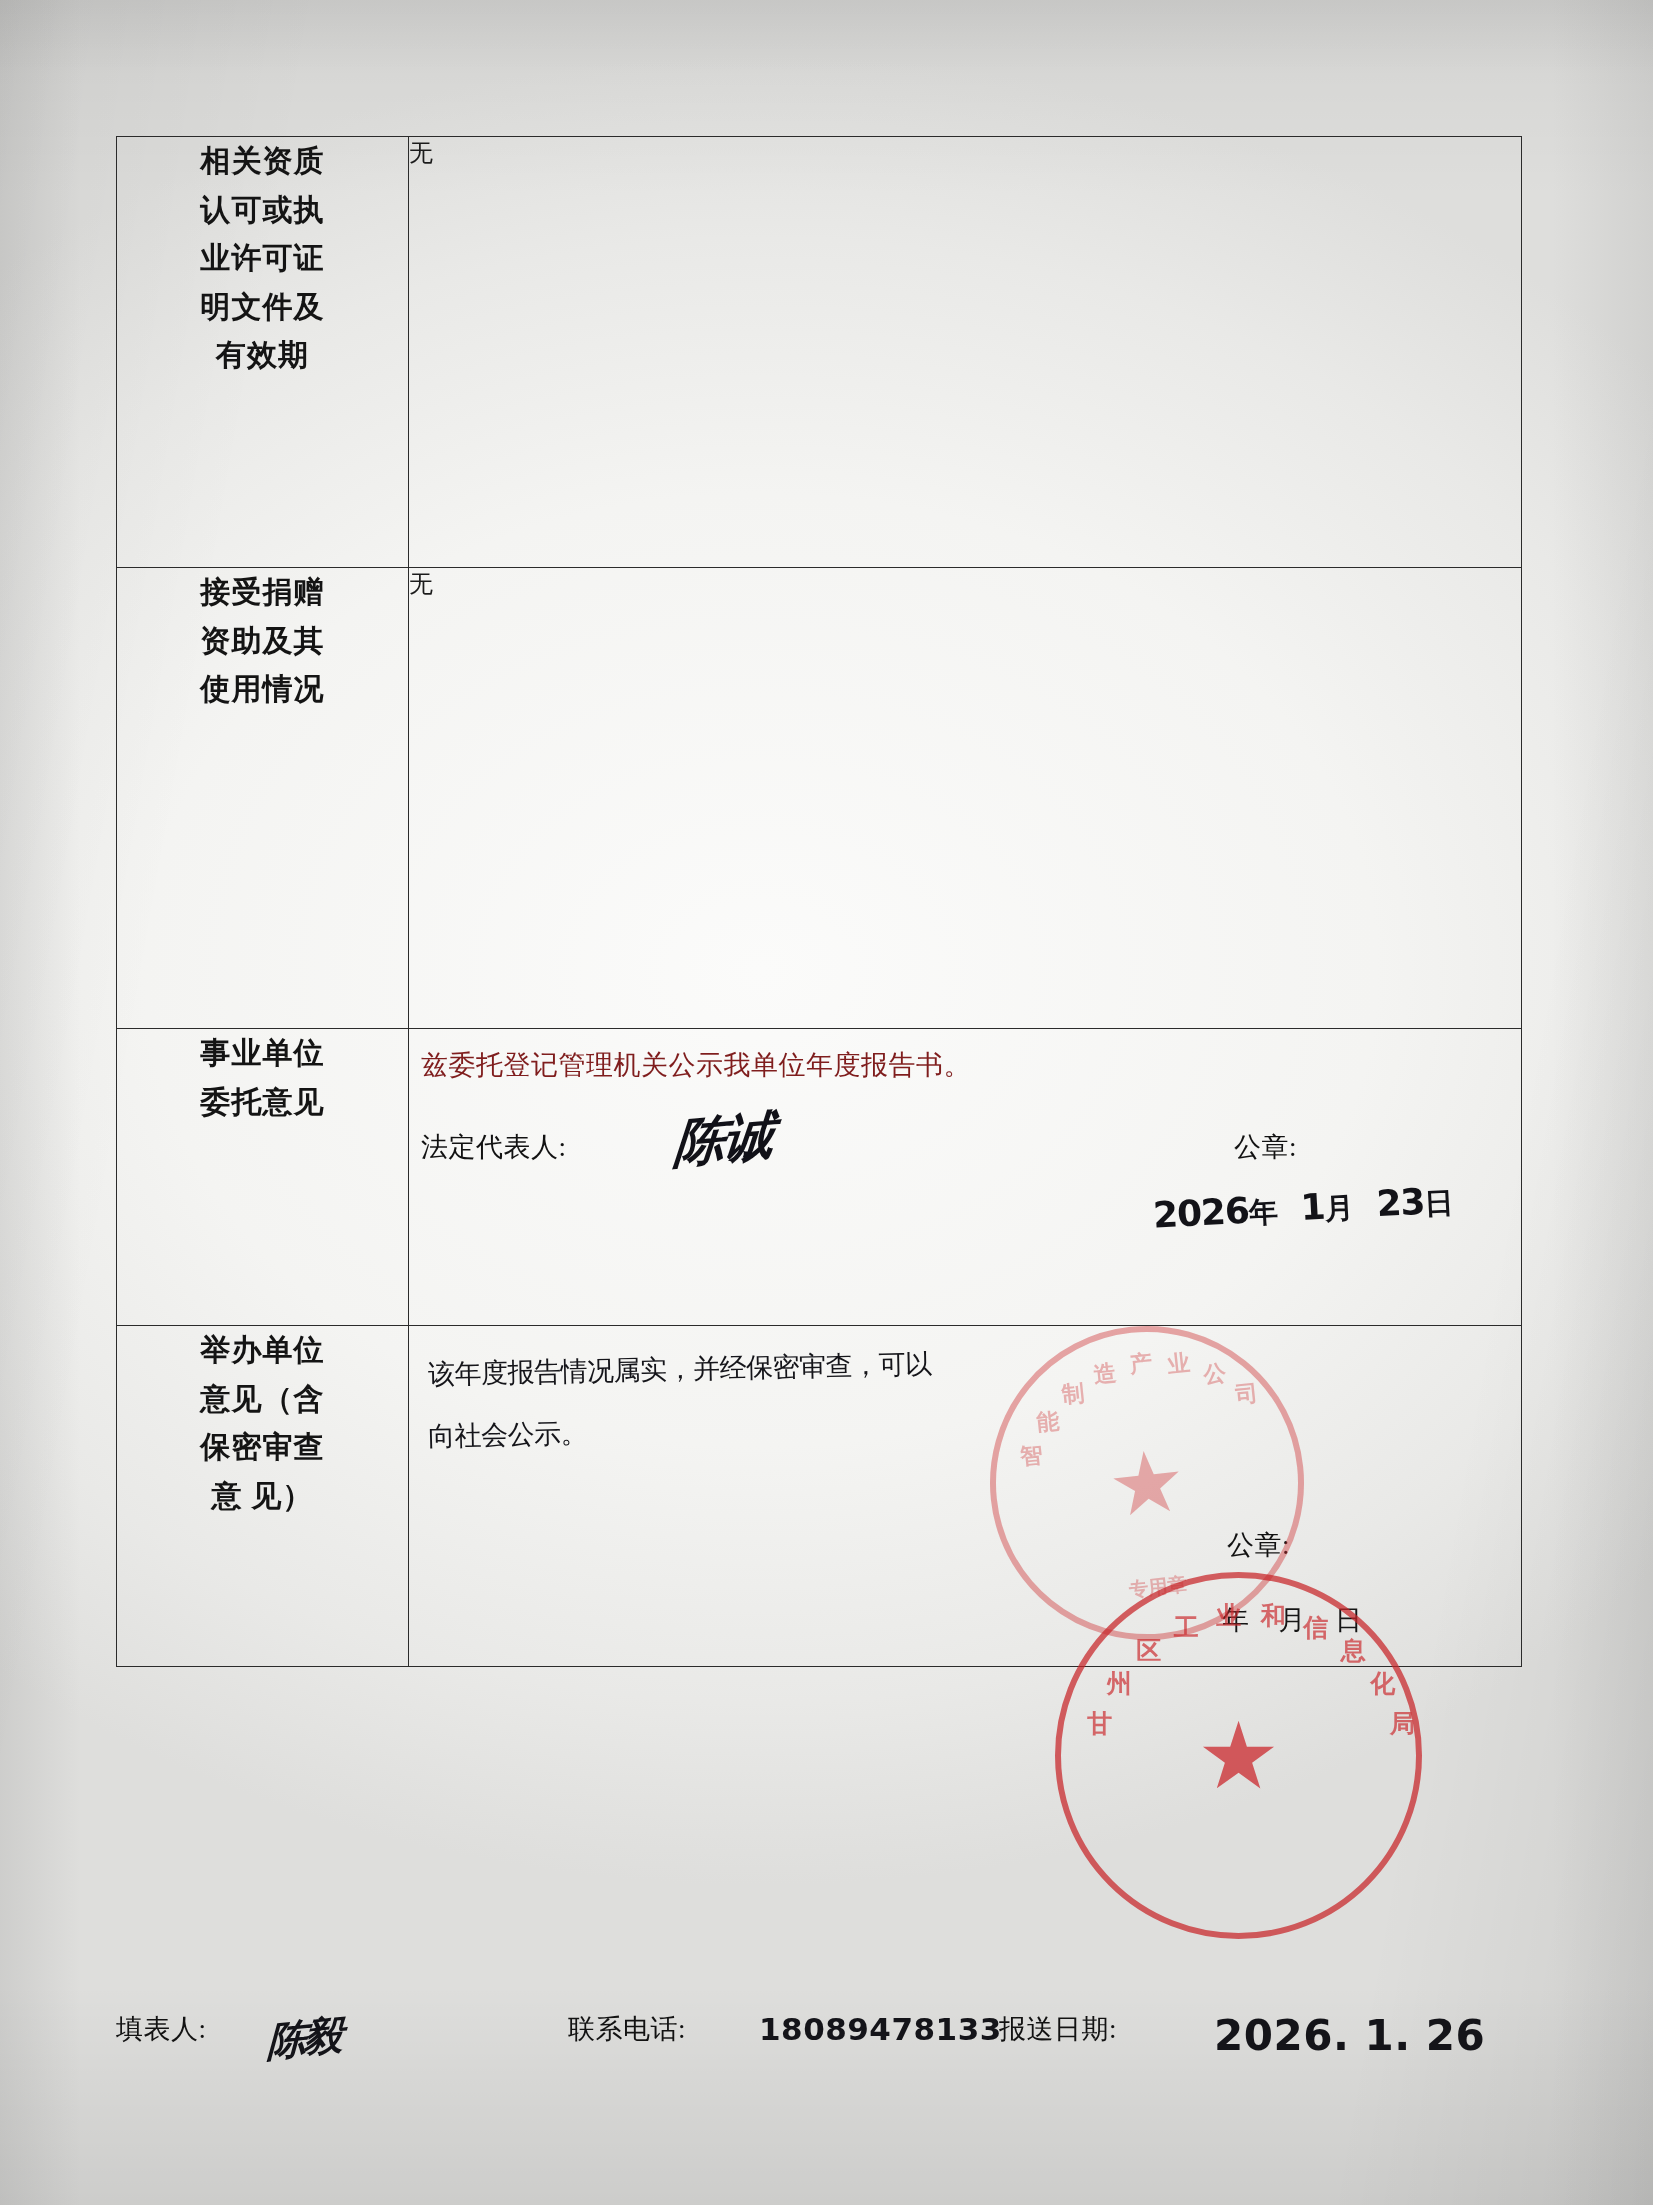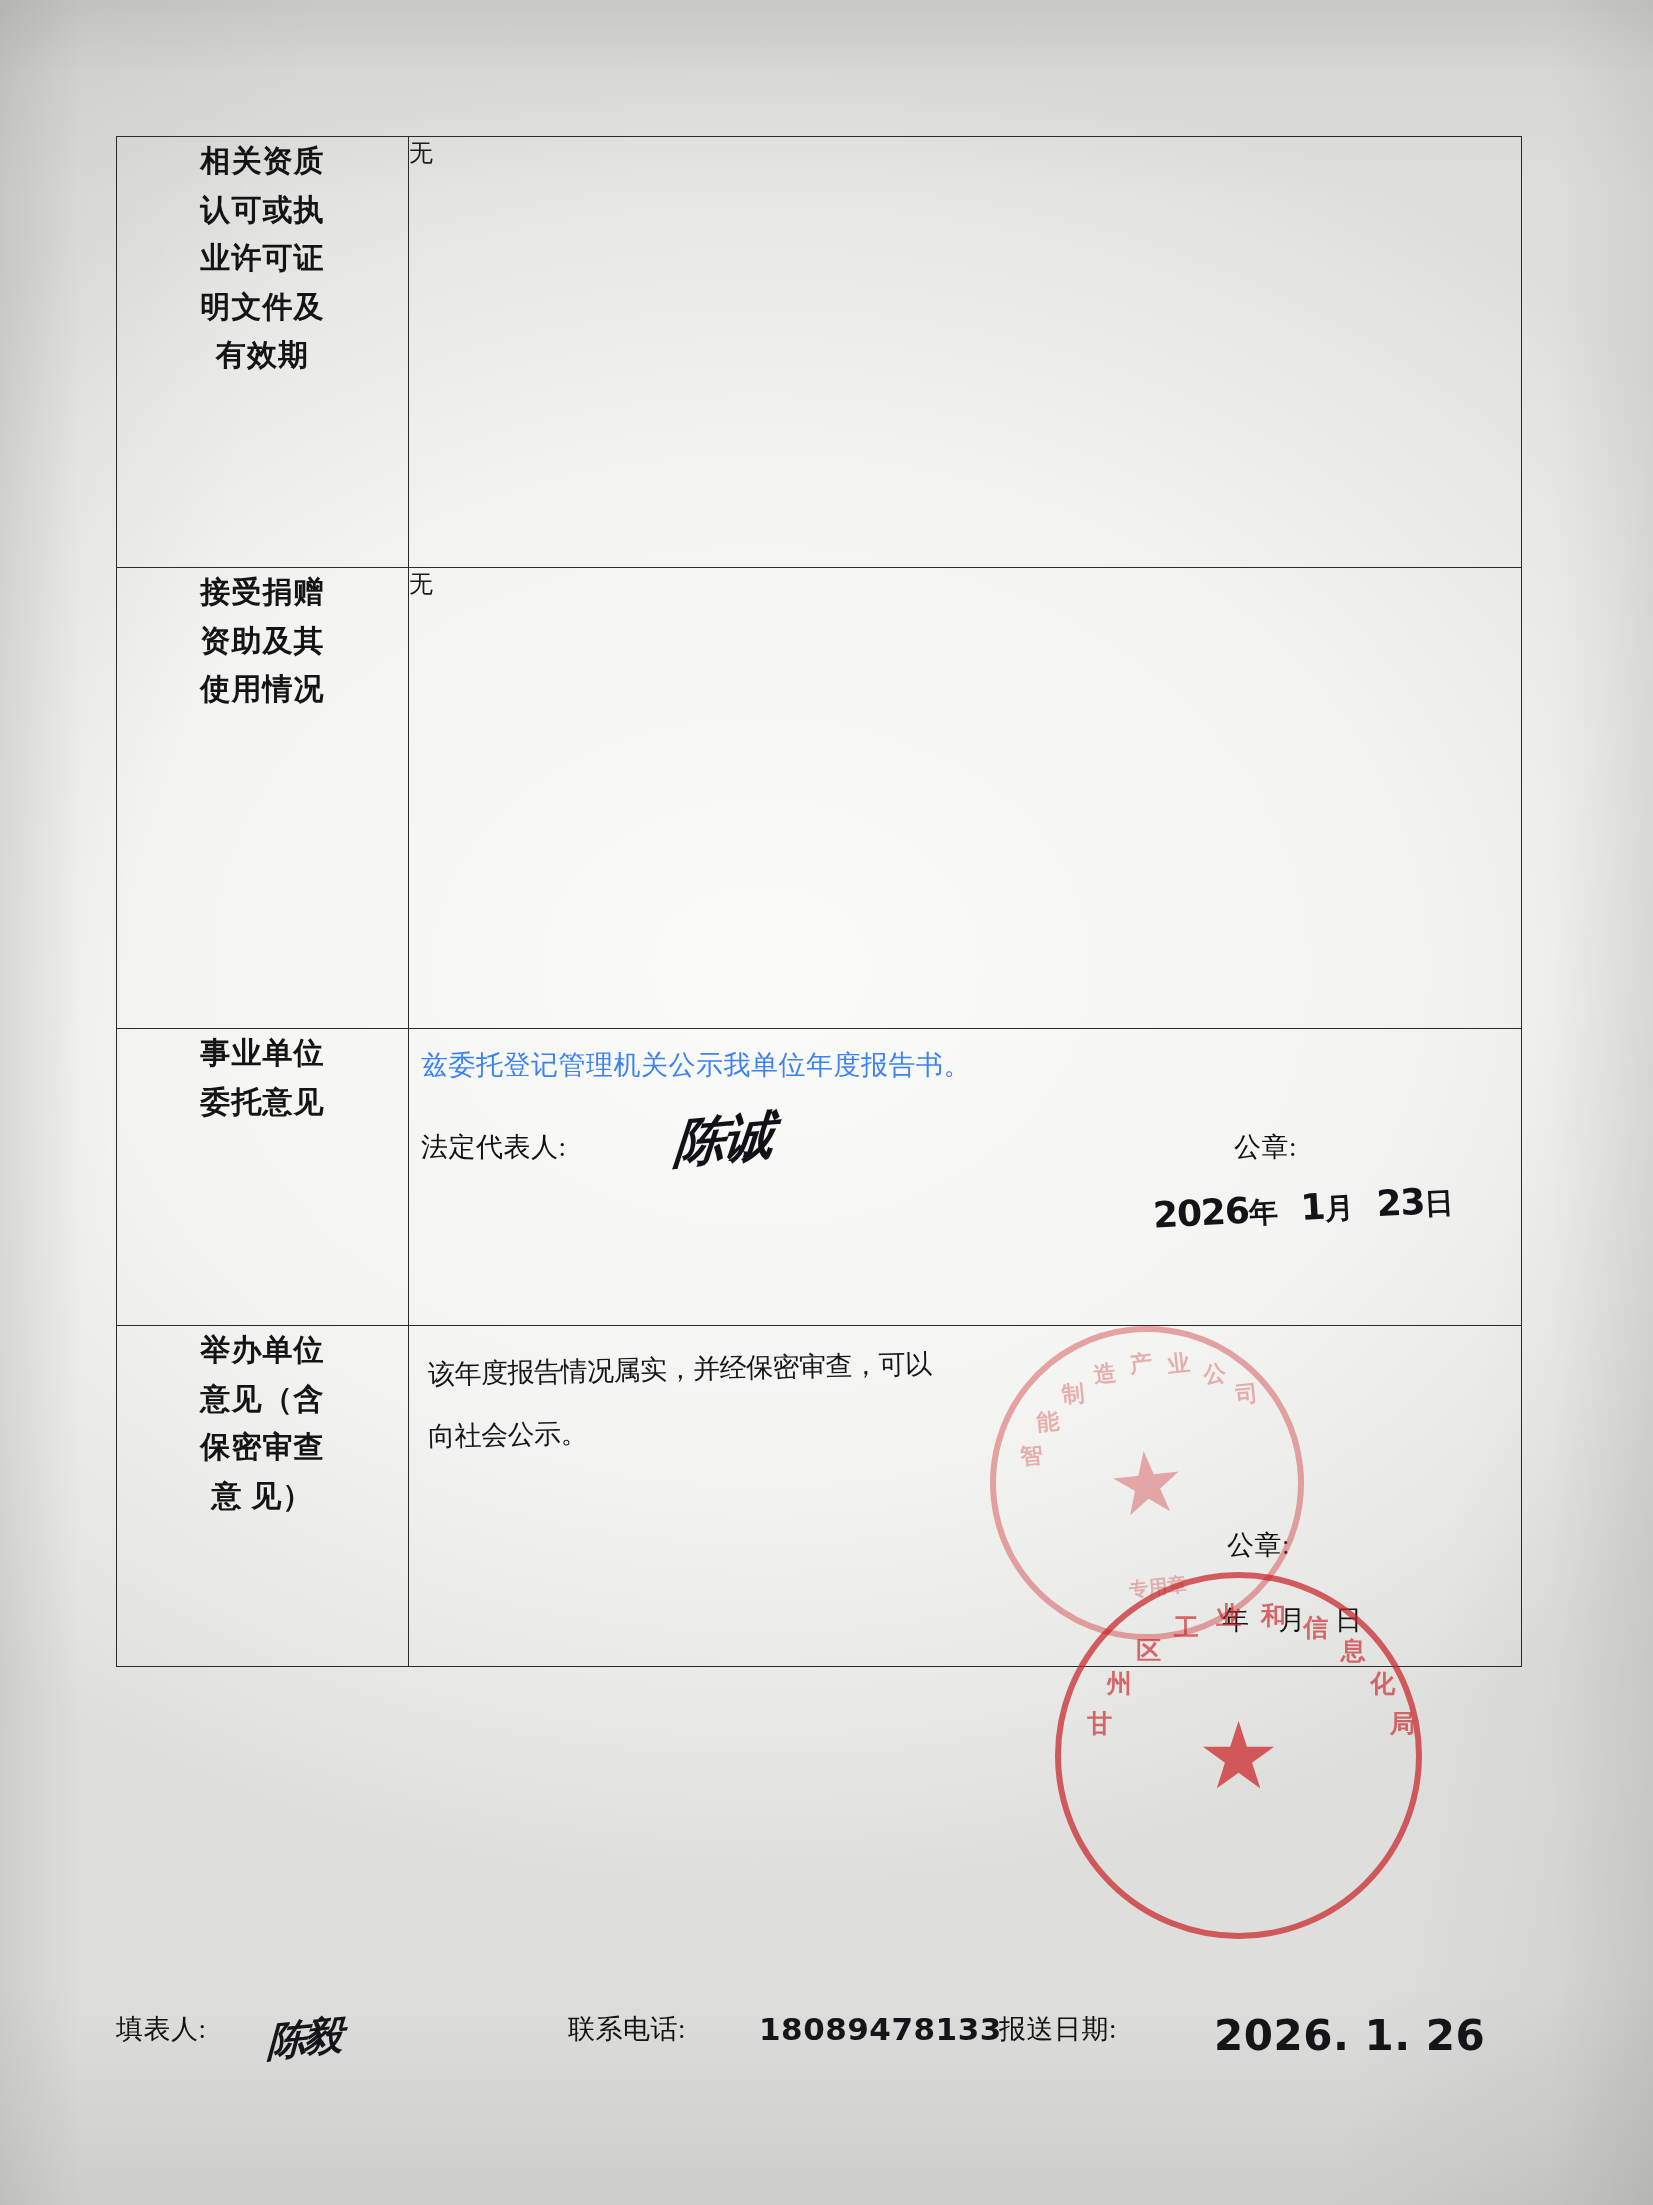--- a/index.html
+++ b/index.html
@@ -89,21 +89,21 @@
   .r3 { height: 461px; }
   .r4 { height: 297px; }
   .r5 { height: 341px; }
   .hand-ink {
     color: #121218;
   }
 
   
   .delegate-line1 {
     font-size: 27px;
-    color: #3b82f6;
+    color: #7f1d1d;
     letter-spacing: 0.5px;
     margin: 18.3px 0 0 12px;
     font-family: "Liberation Serif", "DejaVu Serif", serif;
   }
   .delegate-line2 {
     position: relative;
     margin: 40px 0 0 12px;
     height: 81px;
   }
   .rep-label {

